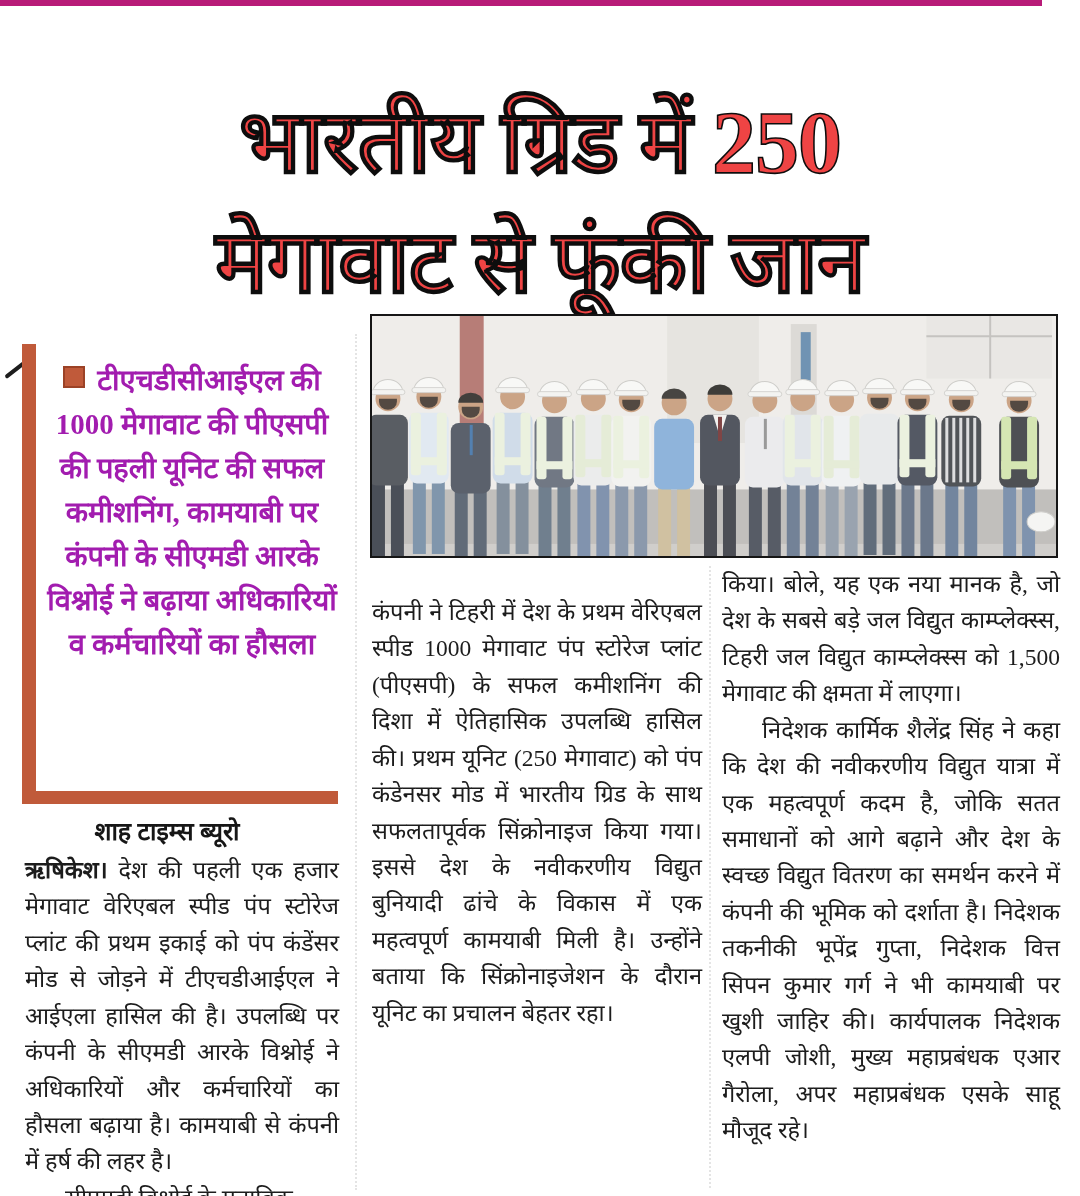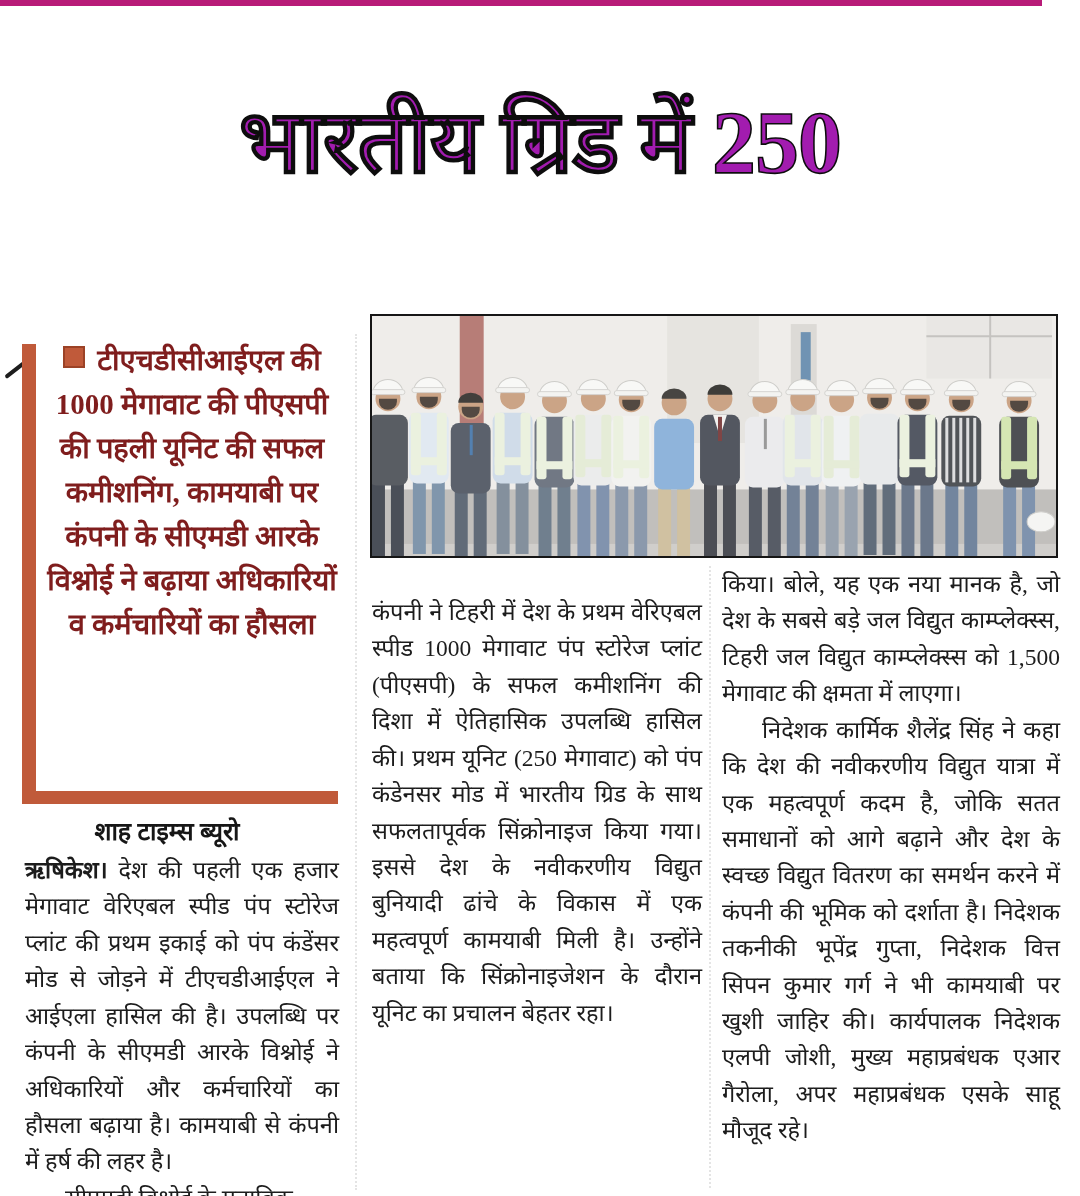--- a/index.html
+++ b/index.html
@@ -4,32 +4,32 @@
 <title>News Clipping</title>
 <style>
   html,body{margin:0;padding:0;background:#ffffff;}
   .page{
     position:relative; width:1080px; height:1196px; background:#fff; overflow:hidden;
     font-family:"Liberation Serif","DejaVu Serif",serif; color:#161616;
   }
   .masthead-bar{position:absolute;top:0;left:0;width:1042px;height:6px;background:#b81b78;}
   .headline{
     position:absolute; top:24px; left:0; width:100%; text-align:center;
-    font-weight:700; font-size:88px; line-height:1.36; color:#a21caf;
+    font-weight:700; font-size:88px; line-height:1.36; color:#ef4444;
     -webkit-text-stroke:1.6px #0d0d0d; letter-spacing:-1px; white-space:nowrap;
   }
   .headline .hl-line{display:block;}
 
   
   .pen-mark{position:absolute;left:3px;top:368px;width:24px;height:4px;background:#1d1d1d;transform:rotate(-38deg);border-radius:2px;}
   .vbar{position:absolute;left:22px;top:344px;width:14px;height:460px;background:#c05a3a;}
   .hbar{position:absolute;left:22px;top:791px;width:316px;height:13px;background:#c05a3a;}
   .highlight{
-    position:absolute;left:46px;top:338px;width:292px;text-align:center;
-    font-weight:700;font-size:29px;line-height:1.52;color:#7f1d1d;
+    position:absolute;left:46px;top:358px;width:292px;text-align:center;
+    font-weight:700;font-size:29px;line-height:1.52;color:#a21caf;
   }
   .bullet{
     display:inline-block;width:18px;height:18px;background:#c05a3a;border:2px solid #9c4226;
     margin-right:12px;vertical-align:2px;
   }
   .byline{position:absolute;left:14px;top:813px;width:306px;text-align:center;font-weight:700;font-size:25px;}
 
   
   .photo-frame{
     position:absolute;left:370px;top:314px;width:688px;height:244px;
@@ -52,20 +52,21 @@
 </style>
 </head>
 <body>
 
 <div class="page">
 
   <div class="masthead-bar"></div>
 
   <h1 class="headline">
     <span class="hl-line">भारतीय ग्रिड में 250</span>
+    <span class="hl-line">मेगावाट से फूंकी जान</span>
   </h1>
 
   <div class="col-sep sep1"></div>
   <div class="col-sep sep2"></div>
 
   <div class="pen-mark"></div>
   <div class="vbar"></div>
   <div class="hbar"></div>
 
   <div class="highlight">

